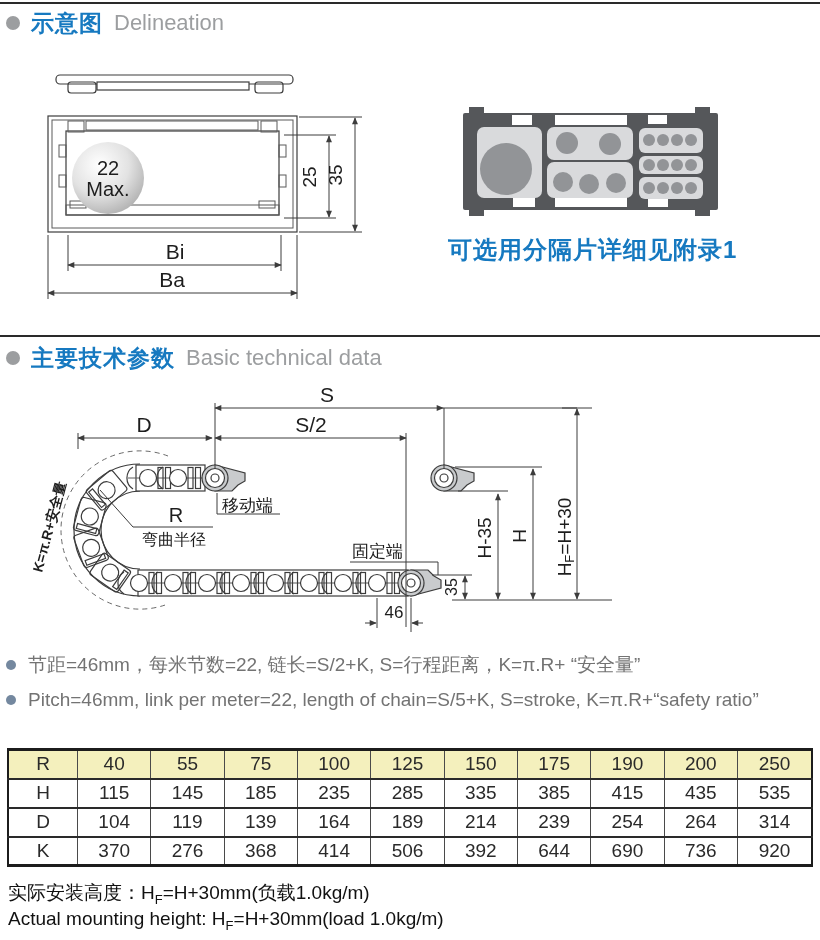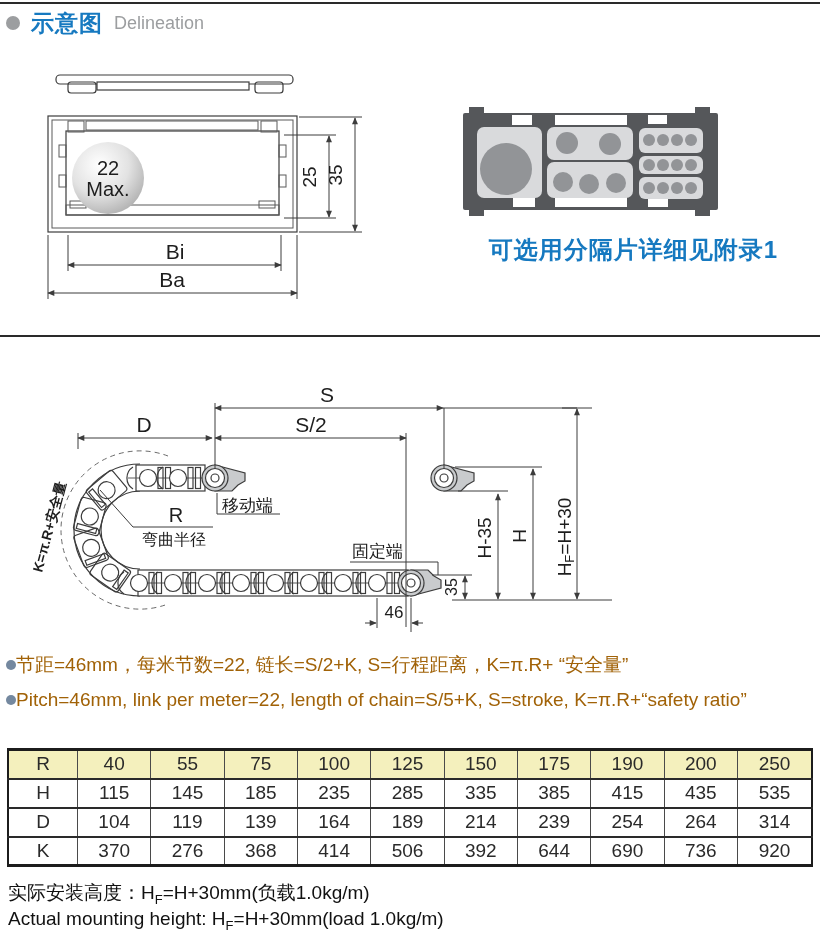--- a/index.html
+++ b/index.html
@@ -2,24 +2,24 @@
 <html><head>
 <meta charset="utf-8">
 <style>
   html,body{margin:0;padding:0;background:#fff;}
   #page{position:relative;width:808px;height:940px;background:#fff;overflow:hidden;
         font-family:"Liberation Sans","DejaVu Sans",sans-serif;color:#1d1d1d;padding-left:40px;}
   .rule{position:absolute;left:0;width:820px;height:0;border-top:2px solid #2a2a2a;}
   .sec-head{position:absolute;left:6px;display:flex;align-items:center;gap:11px;height:32px;}
   .sec-bullet{width:14px;height:14px;border-radius:50%;background:#9c9ea0;flex:0 0 auto;}
   .t-cn{font-size:23px;font-weight:bold;color:#1679c0;letter-spacing:1px;}
-  .t-en{font-size:18px;color:#9c9ea0;}
-  .note-line{position:absolute;left:6px;display:flex;align-items:center;font-size:19px;color:#a16207;}
+  .t-en{font-size:22px;color:#9c9ea0;}
+  .note-line{position:absolute;left:6px;display:flex;align-items:center;gap:12px;font-size:19px;color:#737373;}
   .note-bullet{width:10px;height:10px;border-radius:50%;background:#74889f;flex:0 0 auto;}
-  .caption{position:absolute;font-size:24px;font-weight:bold;color:#1679c0;letter-spacing:1px;text-align:right;}
+  .caption{position:absolute;font-size:24px;font-weight:bold;color:#1679c0;letter-spacing:1px;}
   
   .ln{stroke:#3c3c3c;stroke-width:1.2;fill:none;}
   .lnw{stroke:#3c3c3c;stroke-width:1.2;fill:#fff;}
   .lng{stroke:#3c3c3c;stroke-width:1.2;fill:#c9cbcd;}
   .thin{stroke:#5a5a5a;stroke-width:1;fill:none;}
   .dim{stroke:#3c3c3c;stroke-width:1;fill:none;}
   .dash{stroke:#6a6a6a;stroke-width:1;fill:none;stroke-dasharray:5 4;}
   svg text{fill:#1d1d1d;font-family:"Liberation Sans","DejaVu Sans",sans-serif;}
   
   #spec-table{position:absolute;left:7px;top:748px;width:806px;border-collapse:collapse;
@@ -144,20 +144,25 @@
       <circle cx="204" cy="98" r="6" fill="#929497"></circle>
         <circle cx="218" cy="98" r="6" fill="#929497"></circle>
       <circle cx="232" cy="98" r="6" fill="#929497"></circle>
         <circle cx="246" cy="98" r="6" fill="#929497"></circle>
     </g>
   </svg>
   <div class="caption" style="left:448px;top:234px;width:330px">可选用分隔片详细见附录1</div>
 
   <div class="rule" style="top:335px"></div>
 
+  <div class="sec-head" style="top:342px">
+    <span class="sec-bullet"></span>
+    <span class="t-cn">主要技术参数</span>
+    <span class="t-en">Basic technical data</span>
+  </div>
 
   <svg width="820" height="265" viewBox="0 0 820 265" style="position:absolute;left:0;top:385px">
     <defs>
       <g id="lnk">
         <path class="ln" d="M -15 -11 a 13 13 0 0 0 0 22"></path>
         <circle class="lnw" cx="0" cy="0" r="8.5"></circle>
         <rect class="ln" x="10" y="-10.5" width="5" height="21"></rect>
         <rect class="ln" x="17.5" y="-10.5" width="5" height="21"></rect>
       </g>
       <g id="blk">

